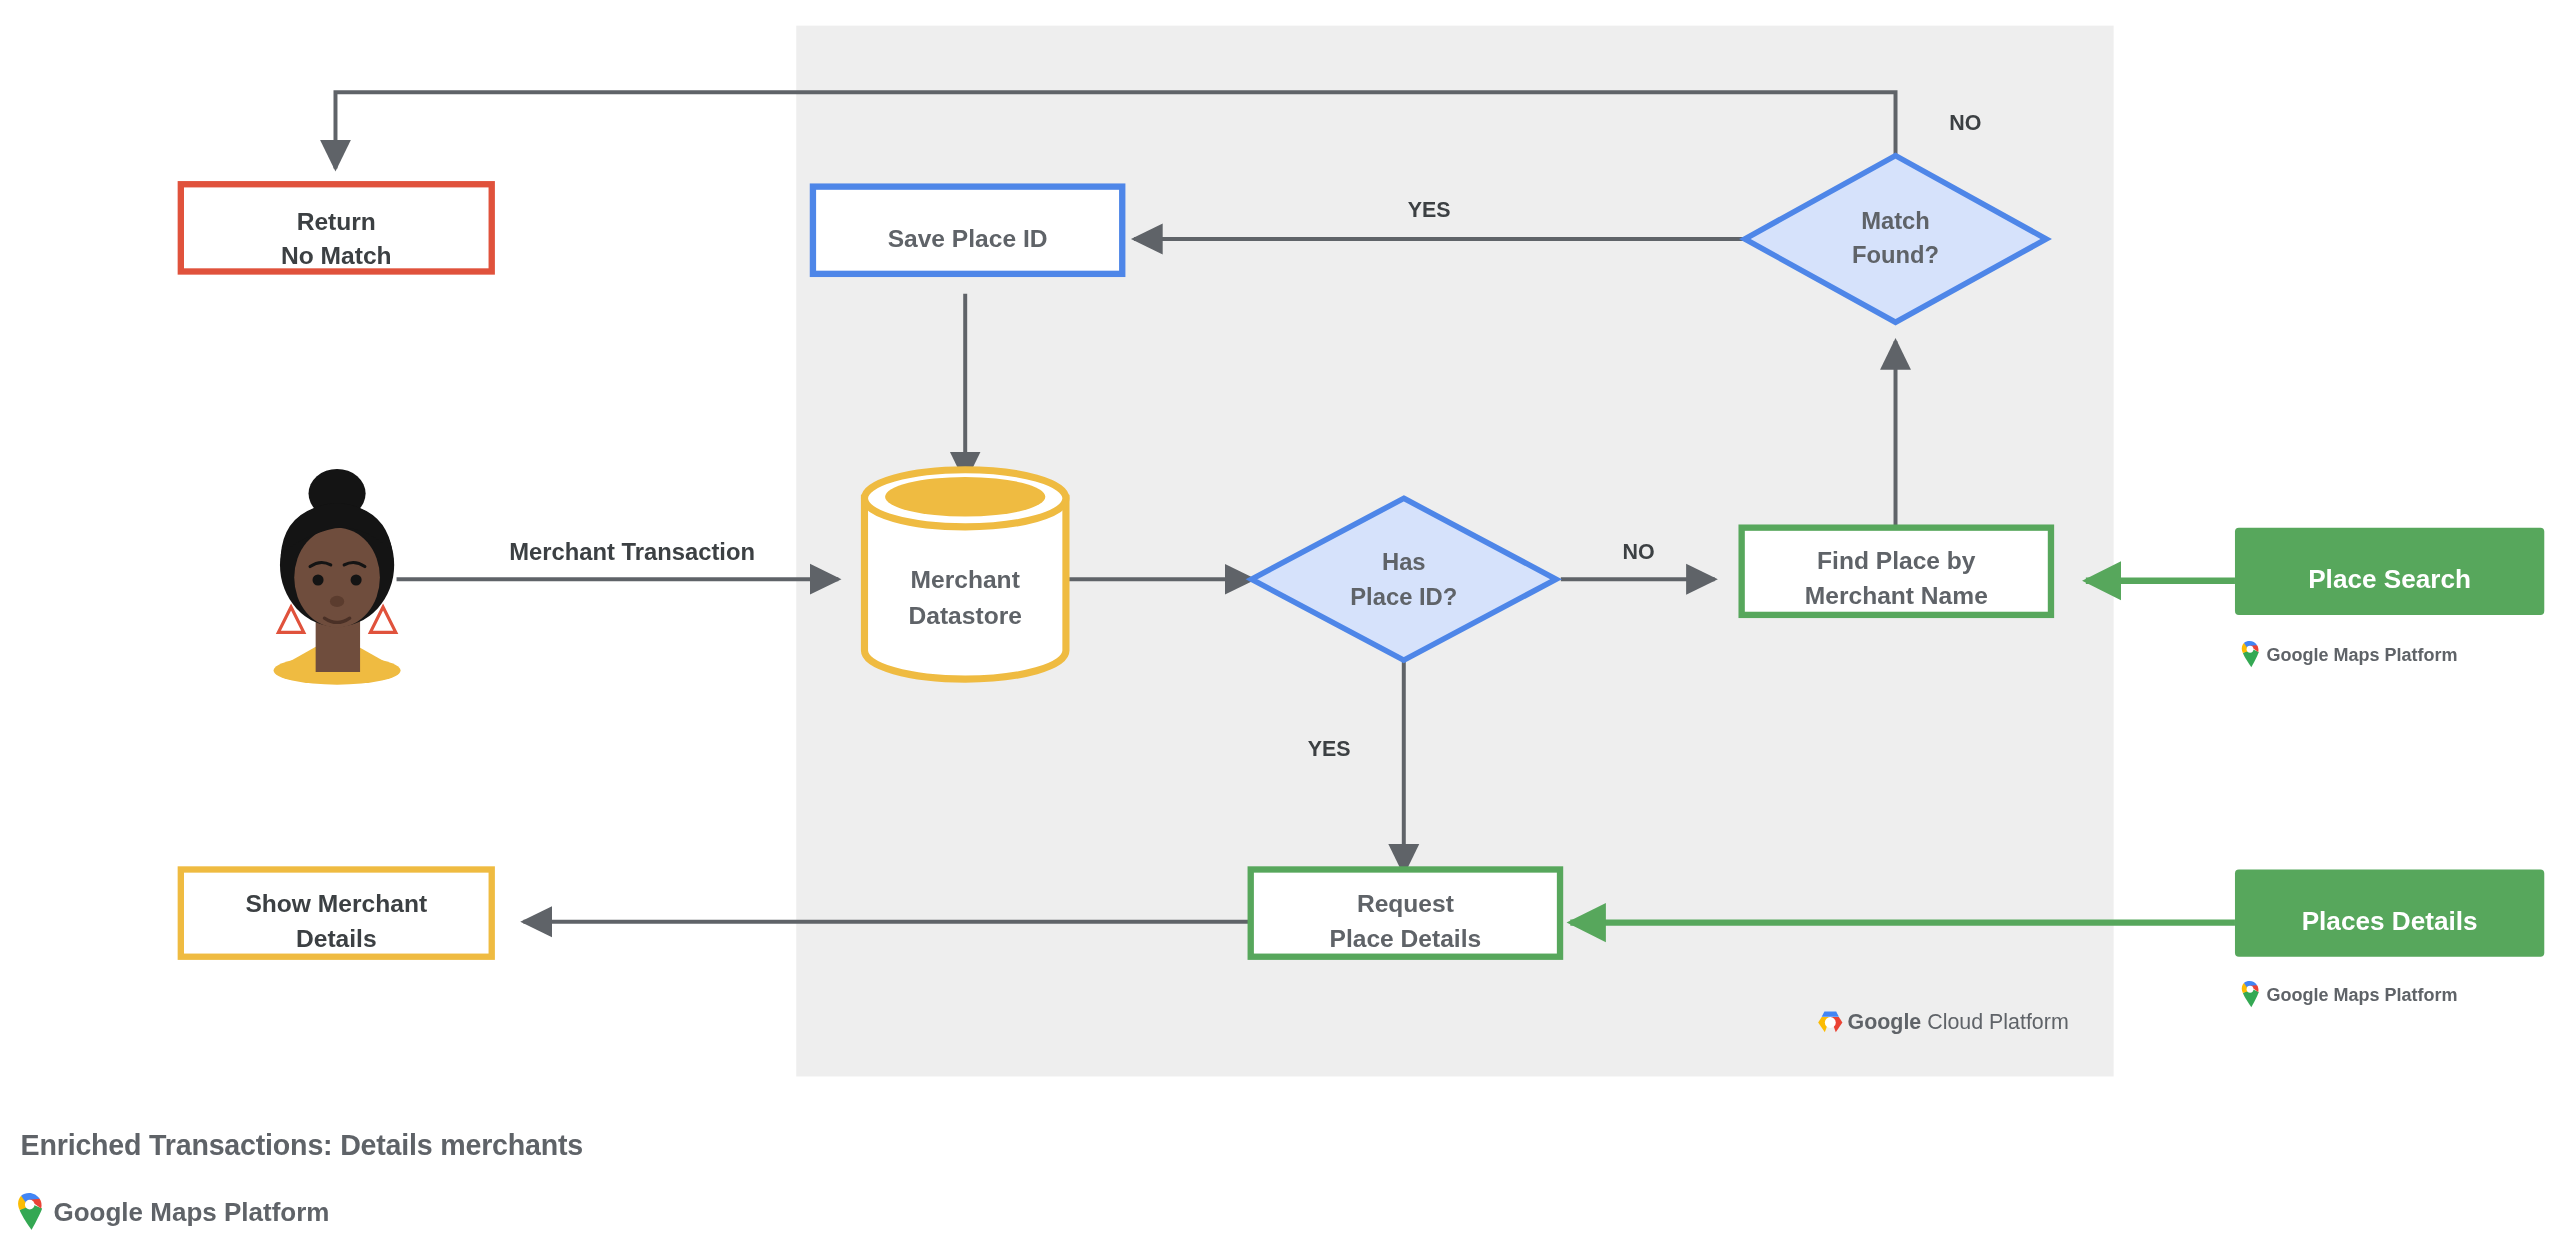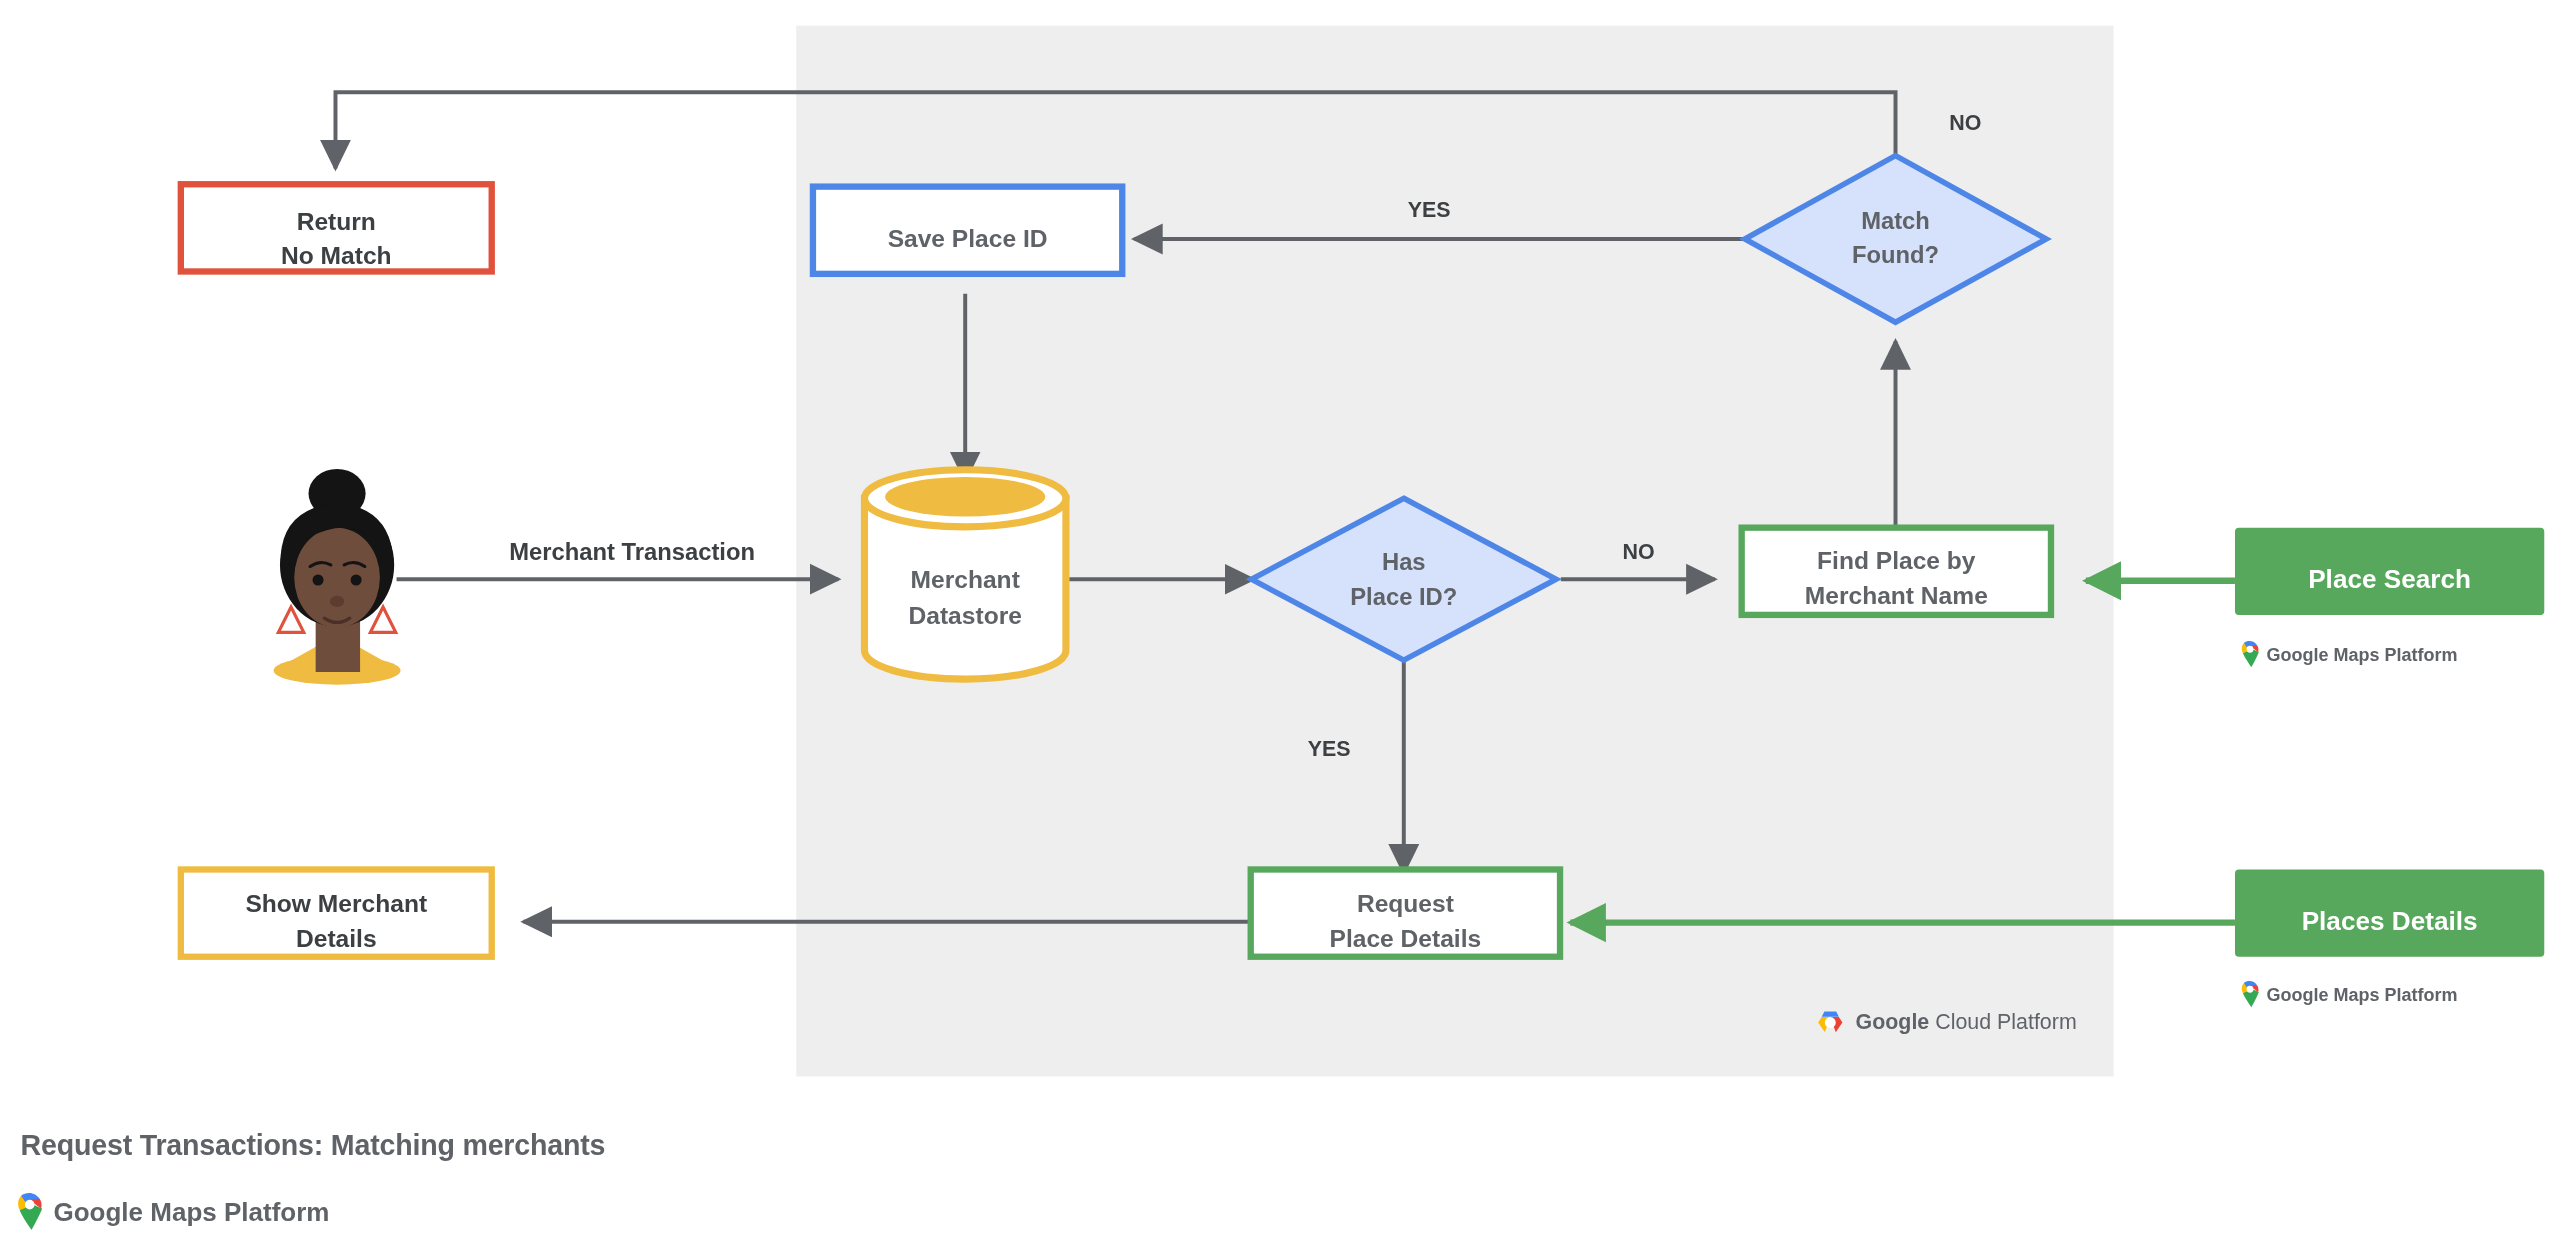--- a/index.html
+++ b/index.html
@@ -73,21 +73,21 @@
   }
   .badge-logo .gmp-text { font-size: 18px; }
   #logo-place-search { left: 2241px; top: 641px; }
   #logo-places-details { left: 2241px; top: 981px; }
   #gcp-logo {
     position: absolute;
     left: 1816px;
     top: 1010px;
     display: flex;
     align-items: center;
-    gap: 11px;
+    gap: 3px;
     white-space: nowrap;
   }
   #gcp-logo .gcp-text {
     font-family: "Liberation Sans", sans-serif;
     font-size: 21.4px;
     color: #5f6368;
     line-height: 1;
   }
   #gcp-logo .gcp-text b { font-weight: bold; }
   #gcp-logo .gcp-text span { font-weight: normal; }
@@ -253,21 +253,21 @@
     <svg width="20.6" height="27" viewBox="0 0 26 34">
       <path d="M13,33 C13,33 4,20.5 2.4,15.2 L12.5,9.5 L22.5,13.8 C20.4,20 13,33 13,33 Z" fill="#34a853"></path>
       <path d="M2.4,15.2 C1.3,12.8 1,11 1,9.3 C1,6.6 2,4.2 3.7,2.4 L14.5,11 Z" fill="#fbbc04"></path>
       <path d="M3.7,2.4 C5.6,0.8 8.1,0 10.8,0 C14.7,0 18.2,2 20.3,5.2 L10.8,13 Z" fill="#4285f4"></path>
       <path d="M20.3,5.2 C21.4,6.9 22,9 22,11 C22,12 21.9,12.9 21.6,13.8 L10.8,6 Z" fill="#ea4335"></path>
       <circle cx="11.4" cy="10.4" r="4.3" fill="#ffffff"></circle>
     </svg>
     <span class="gmp-text"><b>Google</b> <span>Maps Platform</span></span>
   </div>
 
-  <div class="caption-title">Request Transactions: Matching merchants</div>
+  <div class="caption-title">Enriched Transactions: Details merchants</div>
 
   <div id="caption-logo" class="gmp-lockup">
     <svg width="29" height="38" viewBox="0 0 26 34">
       <path d="M13,33 C13,33 4,20.5 2.4,15.2 L12.5,9.5 L22.5,13.8 C20.4,20 13,33 13,33 Z" fill="#34a853"></path>
       <path d="M2.4,15.2 C1.3,12.8 1,11 1,9.3 C1,6.6 2,4.2 3.7,2.4 L14.5,11 Z" fill="#fbbc04"></path>
       <path d="M3.7,2.4 C5.6,0.8 8.1,0 10.8,0 C14.7,0 18.2,2 20.3,5.2 L10.8,13 Z" fill="#4285f4"></path>
       <path d="M20.3,5.2 C21.4,6.9 22,9 22,11 C22,12 21.9,12.9 21.6,13.8 L10.8,6 Z" fill="#ea4335"></path>
       <circle cx="11.4" cy="10.4" r="4.3" fill="#ffffff"></circle>
     </svg>
     <span class="gmp-text"><b>Google</b> <span>Maps Platform</span></span>

